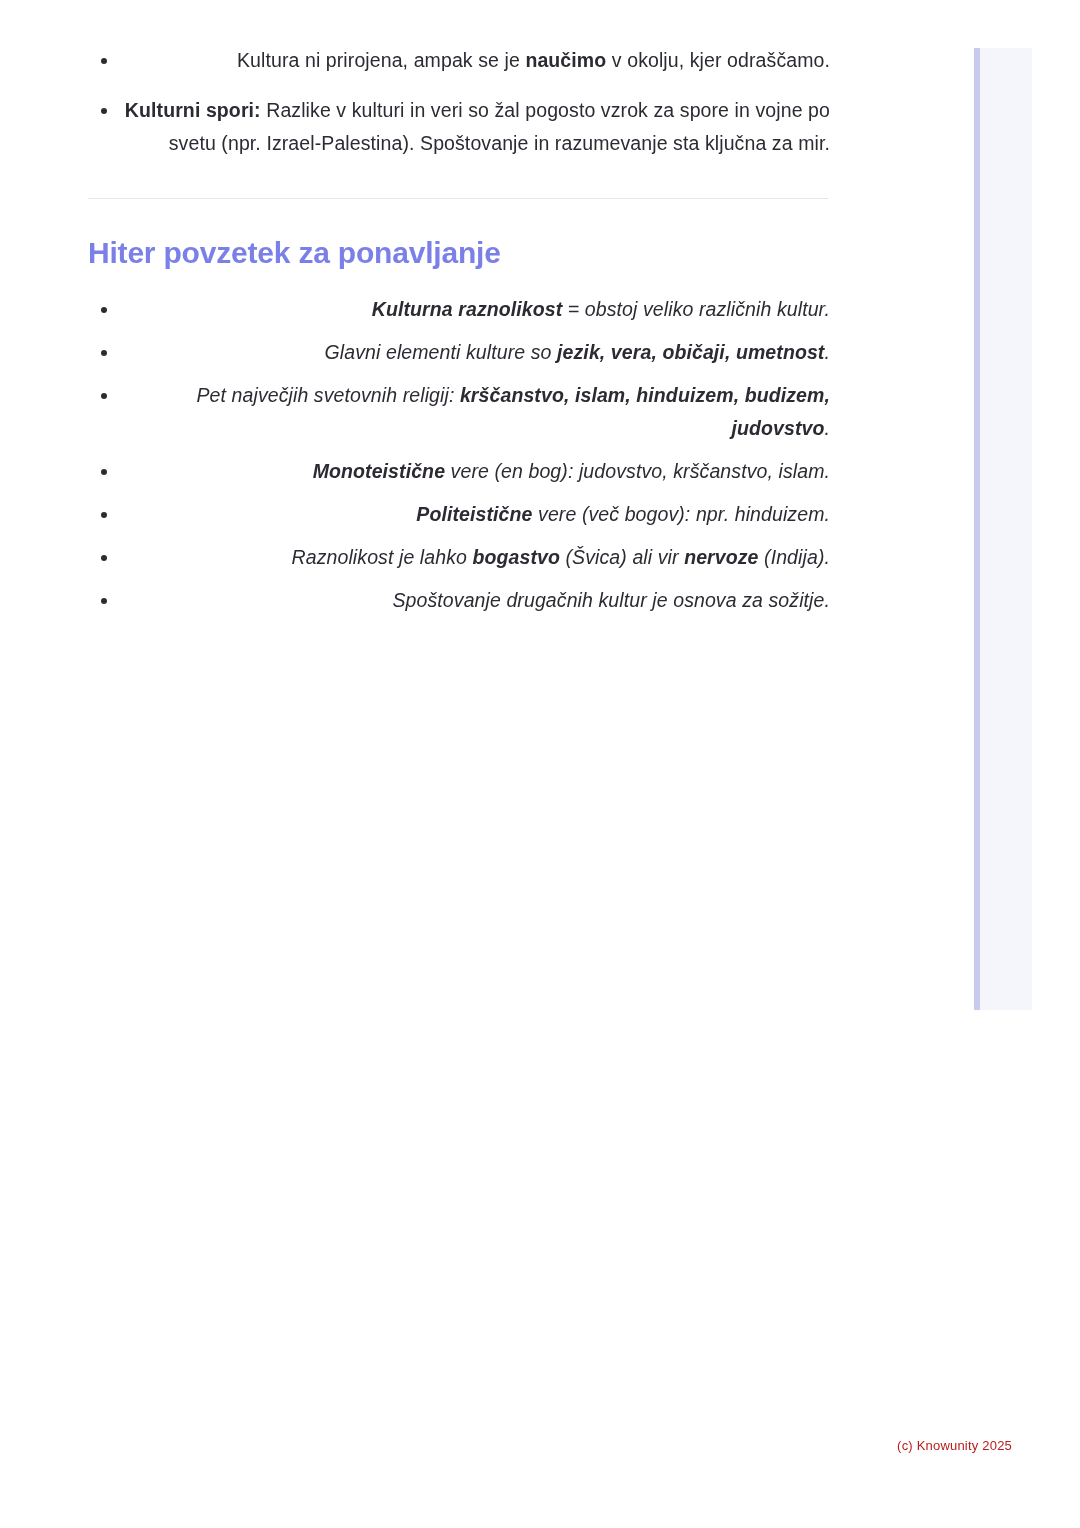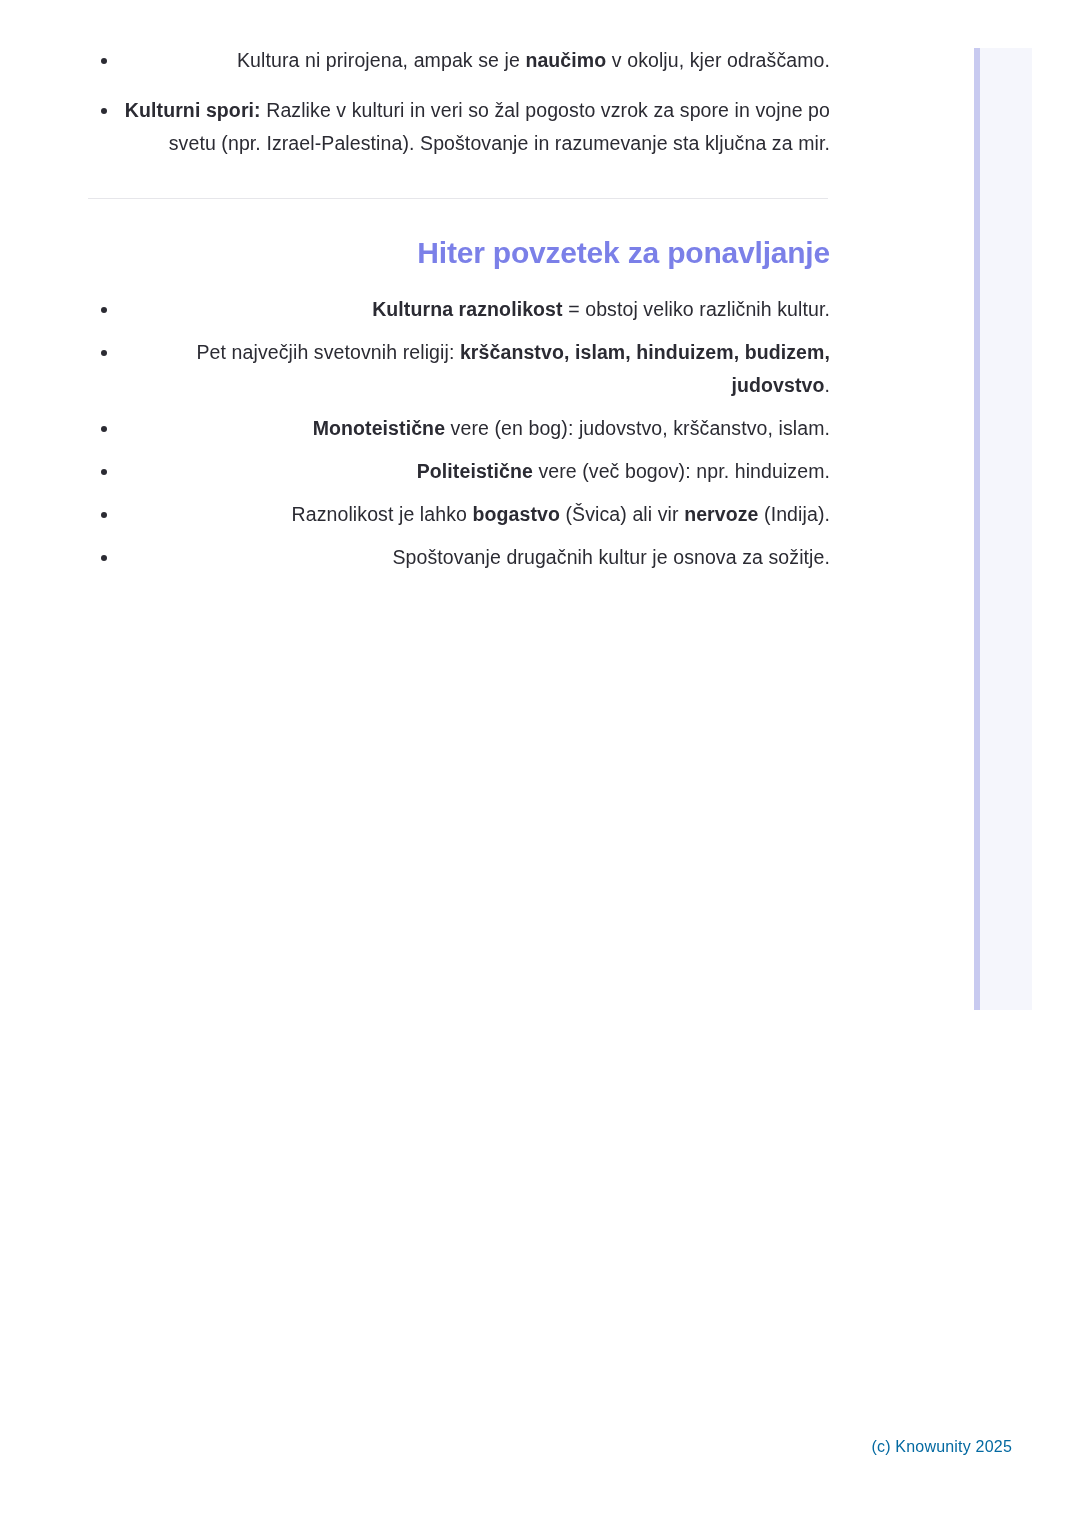--- a/index.html
+++ b/index.html
@@ -59,52 +59,51 @@
     height: 6px;
     border-radius: 50%;
     background: #2b2b33;
   }
 
   
   .list-top > li { margin-bottom: 17px; }
   .list-top > li:last-child { margin-bottom: 17px; }
 
   
-  .list-summary > li { margin-bottom: 10px; }
+  .list-summary > li { margin-bottom: 10px; font-style: italic; }
   .list-summary > li:last-child { margin-bottom: 16px; }
 
   b, strong { font-weight: 700; }
 
   .divider {
     margin: 38px 0 0 0;
     height: 1px;
     background: #e6e6ea;
     border: 0;
     width: 740px;
   }
 
   h2.section-heading {
     margin: 36px 0 22px 0;
     font-size: 30px;
     line-height: 36px;
     font-weight: 700;
     color: #7b80e8;
     letter-spacing: -0.2px;
-    text-align: right;
   }
 
   
   .footer-credit {
     position: absolute;
     left: 0;
     top: 1438px;
     width: 1012px;
     text-align: right;
-    font-size: 16px;
-    color: #0369a1;
+    font-size: 13px;
+    color: #b91c1c;
     letter-spacing: 0.2px;
   }
 </style>
 </head>
 <body>
 
 <div class="side-panel"></div>
 
 <div class="content">
 
@@ -112,20 +111,21 @@
       <li><span>Kultura ni prirojena, ampak se je </span><strong>naučimo</strong><span> v okolju, kjer odraščamo.</span></li>
       <li><strong>Kulturni spori:</strong><span> Razlike v kulturi in veri so žal pogosto vzrok za spore in vojne po svetu (npr. Izrael-Palestina). Spoštovanje in razumevanje sta ključna za mir.</span></li>
     </ul>
 
   <hr class="divider">
 
   <h2 class="section-heading">Hiter povzetek za ponavljanje</h2>
 
   <ul class="bullets list-summary">
       <li><strong>Kulturna raznolikost</strong><span> = obstoj veliko različnih kultur.</span></li>
+      <li><span>Glavni elementi kulture so </span><strong>jezik, vera, običaji, umetnost</strong><span>.</span></li>
       <li><span>Pet največjih svetovnih religij: </span><strong>krščanstvo, islam, hinduizem, budizem, judovstvo</strong><span>.</span></li>
       <li><strong>Monoteistične</strong><span> vere (en bog): judovstvo, krščanstvo, islam.</span></li>
       <li><strong>Politeistične</strong><span> vere (več bogov): npr. hinduizem.</span></li>
       <li><span>Raznolikost je lahko </span><strong>bogastvo</strong><span> (Švica) ali vir </span><strong>nervoze</strong><span> (Indija).</span></li>
       <li><span>Spoštovanje drugačnih kultur je osnova za sožitje.</span></li>
     </ul>
 
 </div>
 
 <div class="footer-credit">(c) Knowunity 2025</div>

